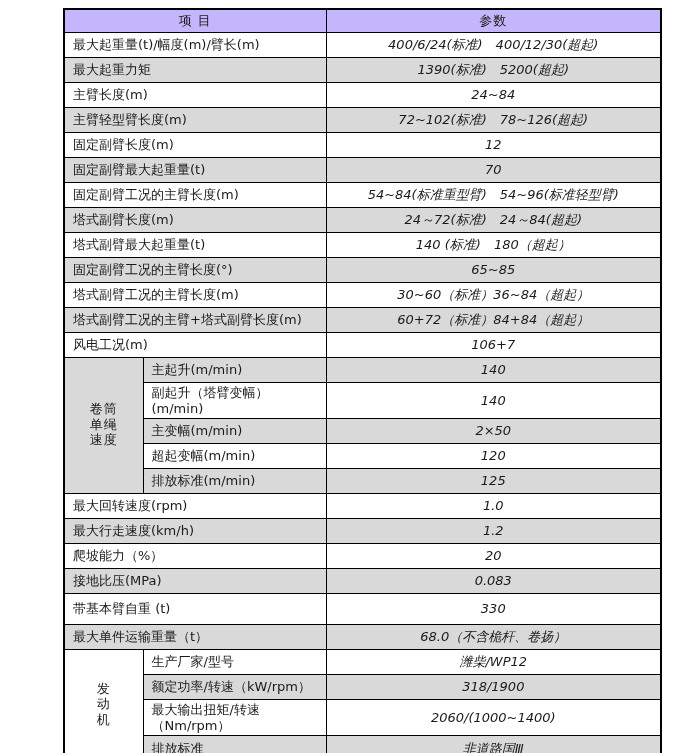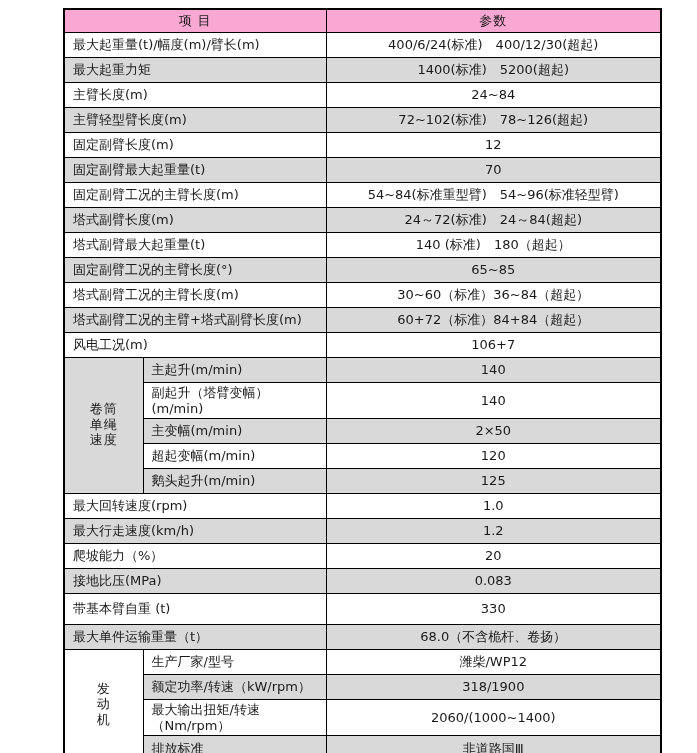--- a/index.html
+++ b/index.html
@@ -27,30 +27,30 @@
     border: 2px solid #000;
   }
   table.spec th,
   table.spec td {
     border: 1px solid #000;
     padding: 2px 8px;
     line-height: 1.2;
     overflow: hidden;
   }
   thead th {
-    background: #f9a8d4;
+    background: #c4b5fd;
     font-weight: normal;
     text-align: center;
     height: 18px;
     letter-spacing: 1px;
   }
   tbody td { height: 20px; margin-left: 20px; }
   tbody tr:nth-child(even) td { background: #d9d9d9; }
   td.item { text-align: left; }
-  td.val  { text-align: center; }
+  td.val  { text-align: center; font-style: italic; }
   td.group {
     text-align: center;
     white-space: pre-line;
     padding: 2px 4px;
     letter-spacing: 1px;
     font-family: Liberation Mono, monospace;
   }
   td.group.gray  { background: #d9d9d9; }
   td.group.white { background: #ffffff; }
   tr.tall td { height: 26px; }
@@ -71,21 +71,21 @@
         <th>参数</th>
       </tr>
     </thead>
     <tbody>
       <tr>
           <td colspan="2" class="item">最大起重量(t)/幅度(m)/臂长(m)</td>
           <td class="val">400/6/24(标准)　400/12/30(超起)</td>
         </tr>
       <tr>
           <td colspan="2" class="item">最大起重力矩</td>
-          <td class="val">1400(标准)　5200(超起)</td>
+          <td class="val">1390(标准)　5200(超起)</td>
         </tr>
       <tr>
           <td colspan="2" class="item">主臂长度(m)</td>
           <td class="val">24~84</td>
         </tr>
       <tr>
           <td colspan="2" class="item">主臂轻型臂长度(m)</td>
           <td class="val">72~102(标准)　78~126(超起)</td>
         </tr>
       <tr>
@@ -138,21 +138,21 @@
         </tr>
       <tr>
           <td class="item">主变幅(m/min)</td>
           <td class="val">2×50</td>
         </tr>
       <tr>
           <td class="item">超起变幅(m/min)</td>
           <td class="val">120</td>
         </tr>
       <tr>
-          <td class="item">鹅头起升(m/min)</td>
+          <td class="item">排放标准(m/min)</td>
           <td class="val">125</td>
         </tr>
 
       <tr>
           <td colspan="2" class="item">最大回转速度(rpm)</td>
           <td class="val">1.0</td>
         </tr>
       <tr>
           <td colspan="2" class="item">最大行走速度(km/h)</td>
           <td class="val">1.2</td>

